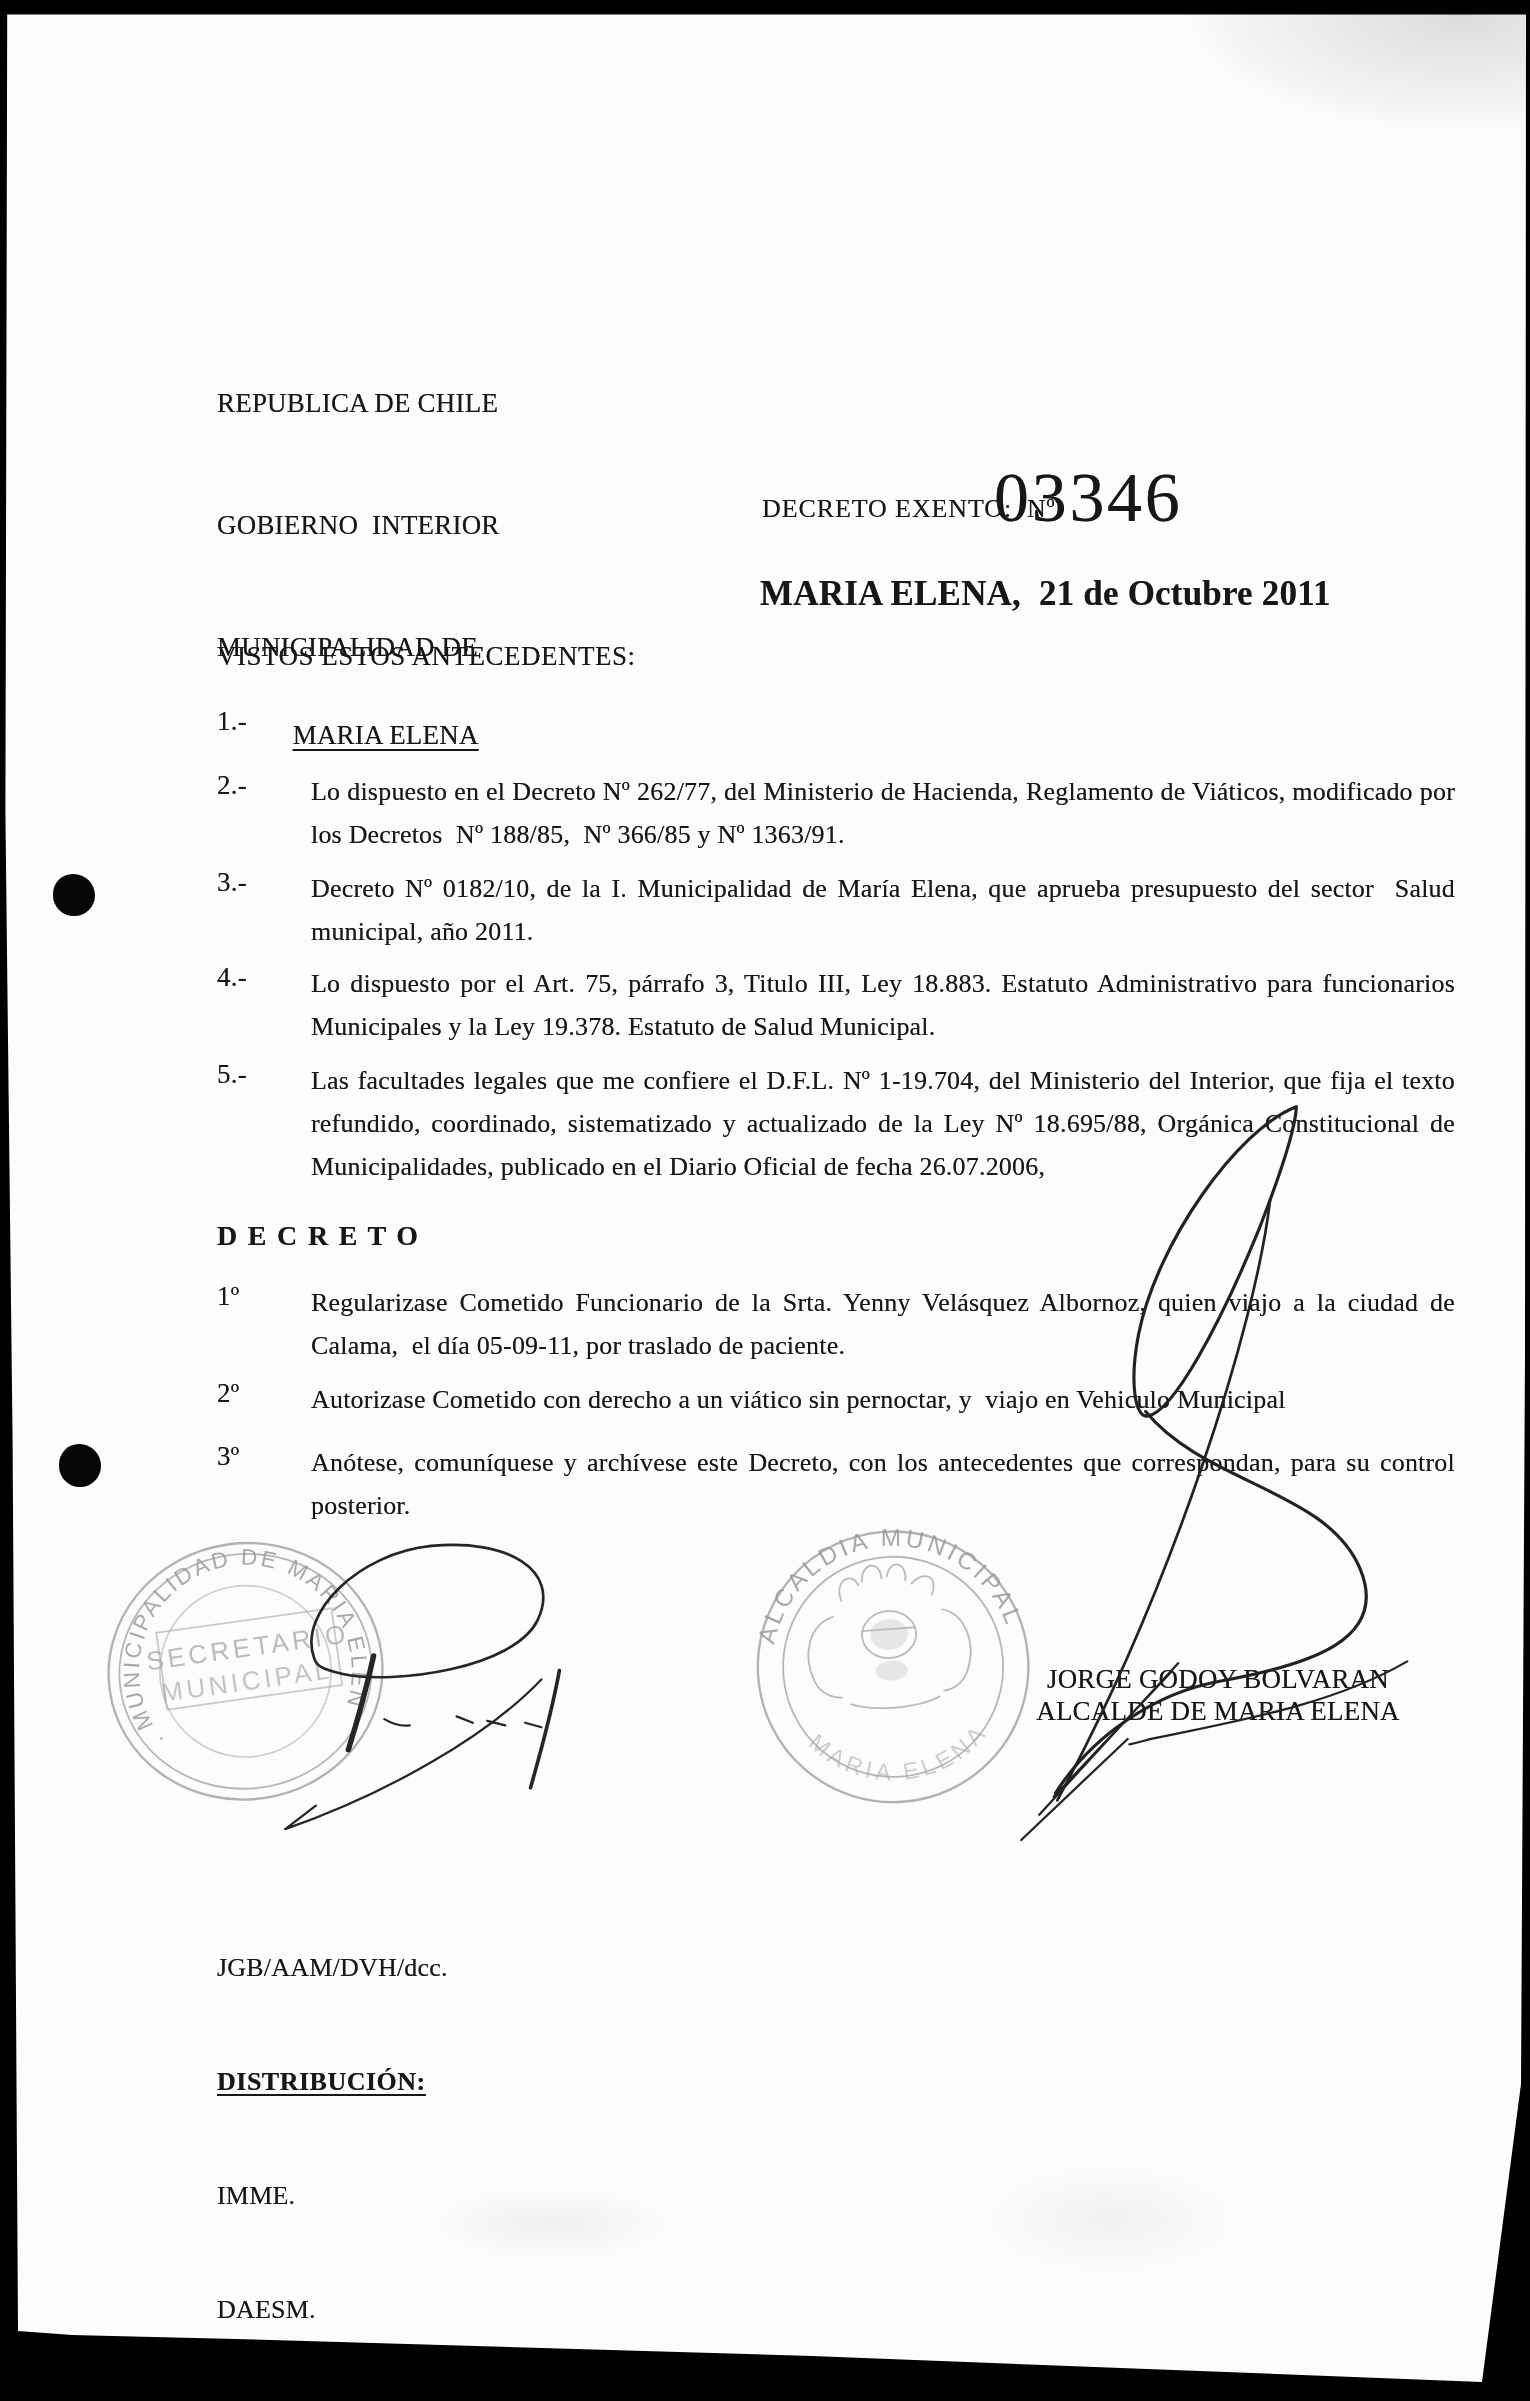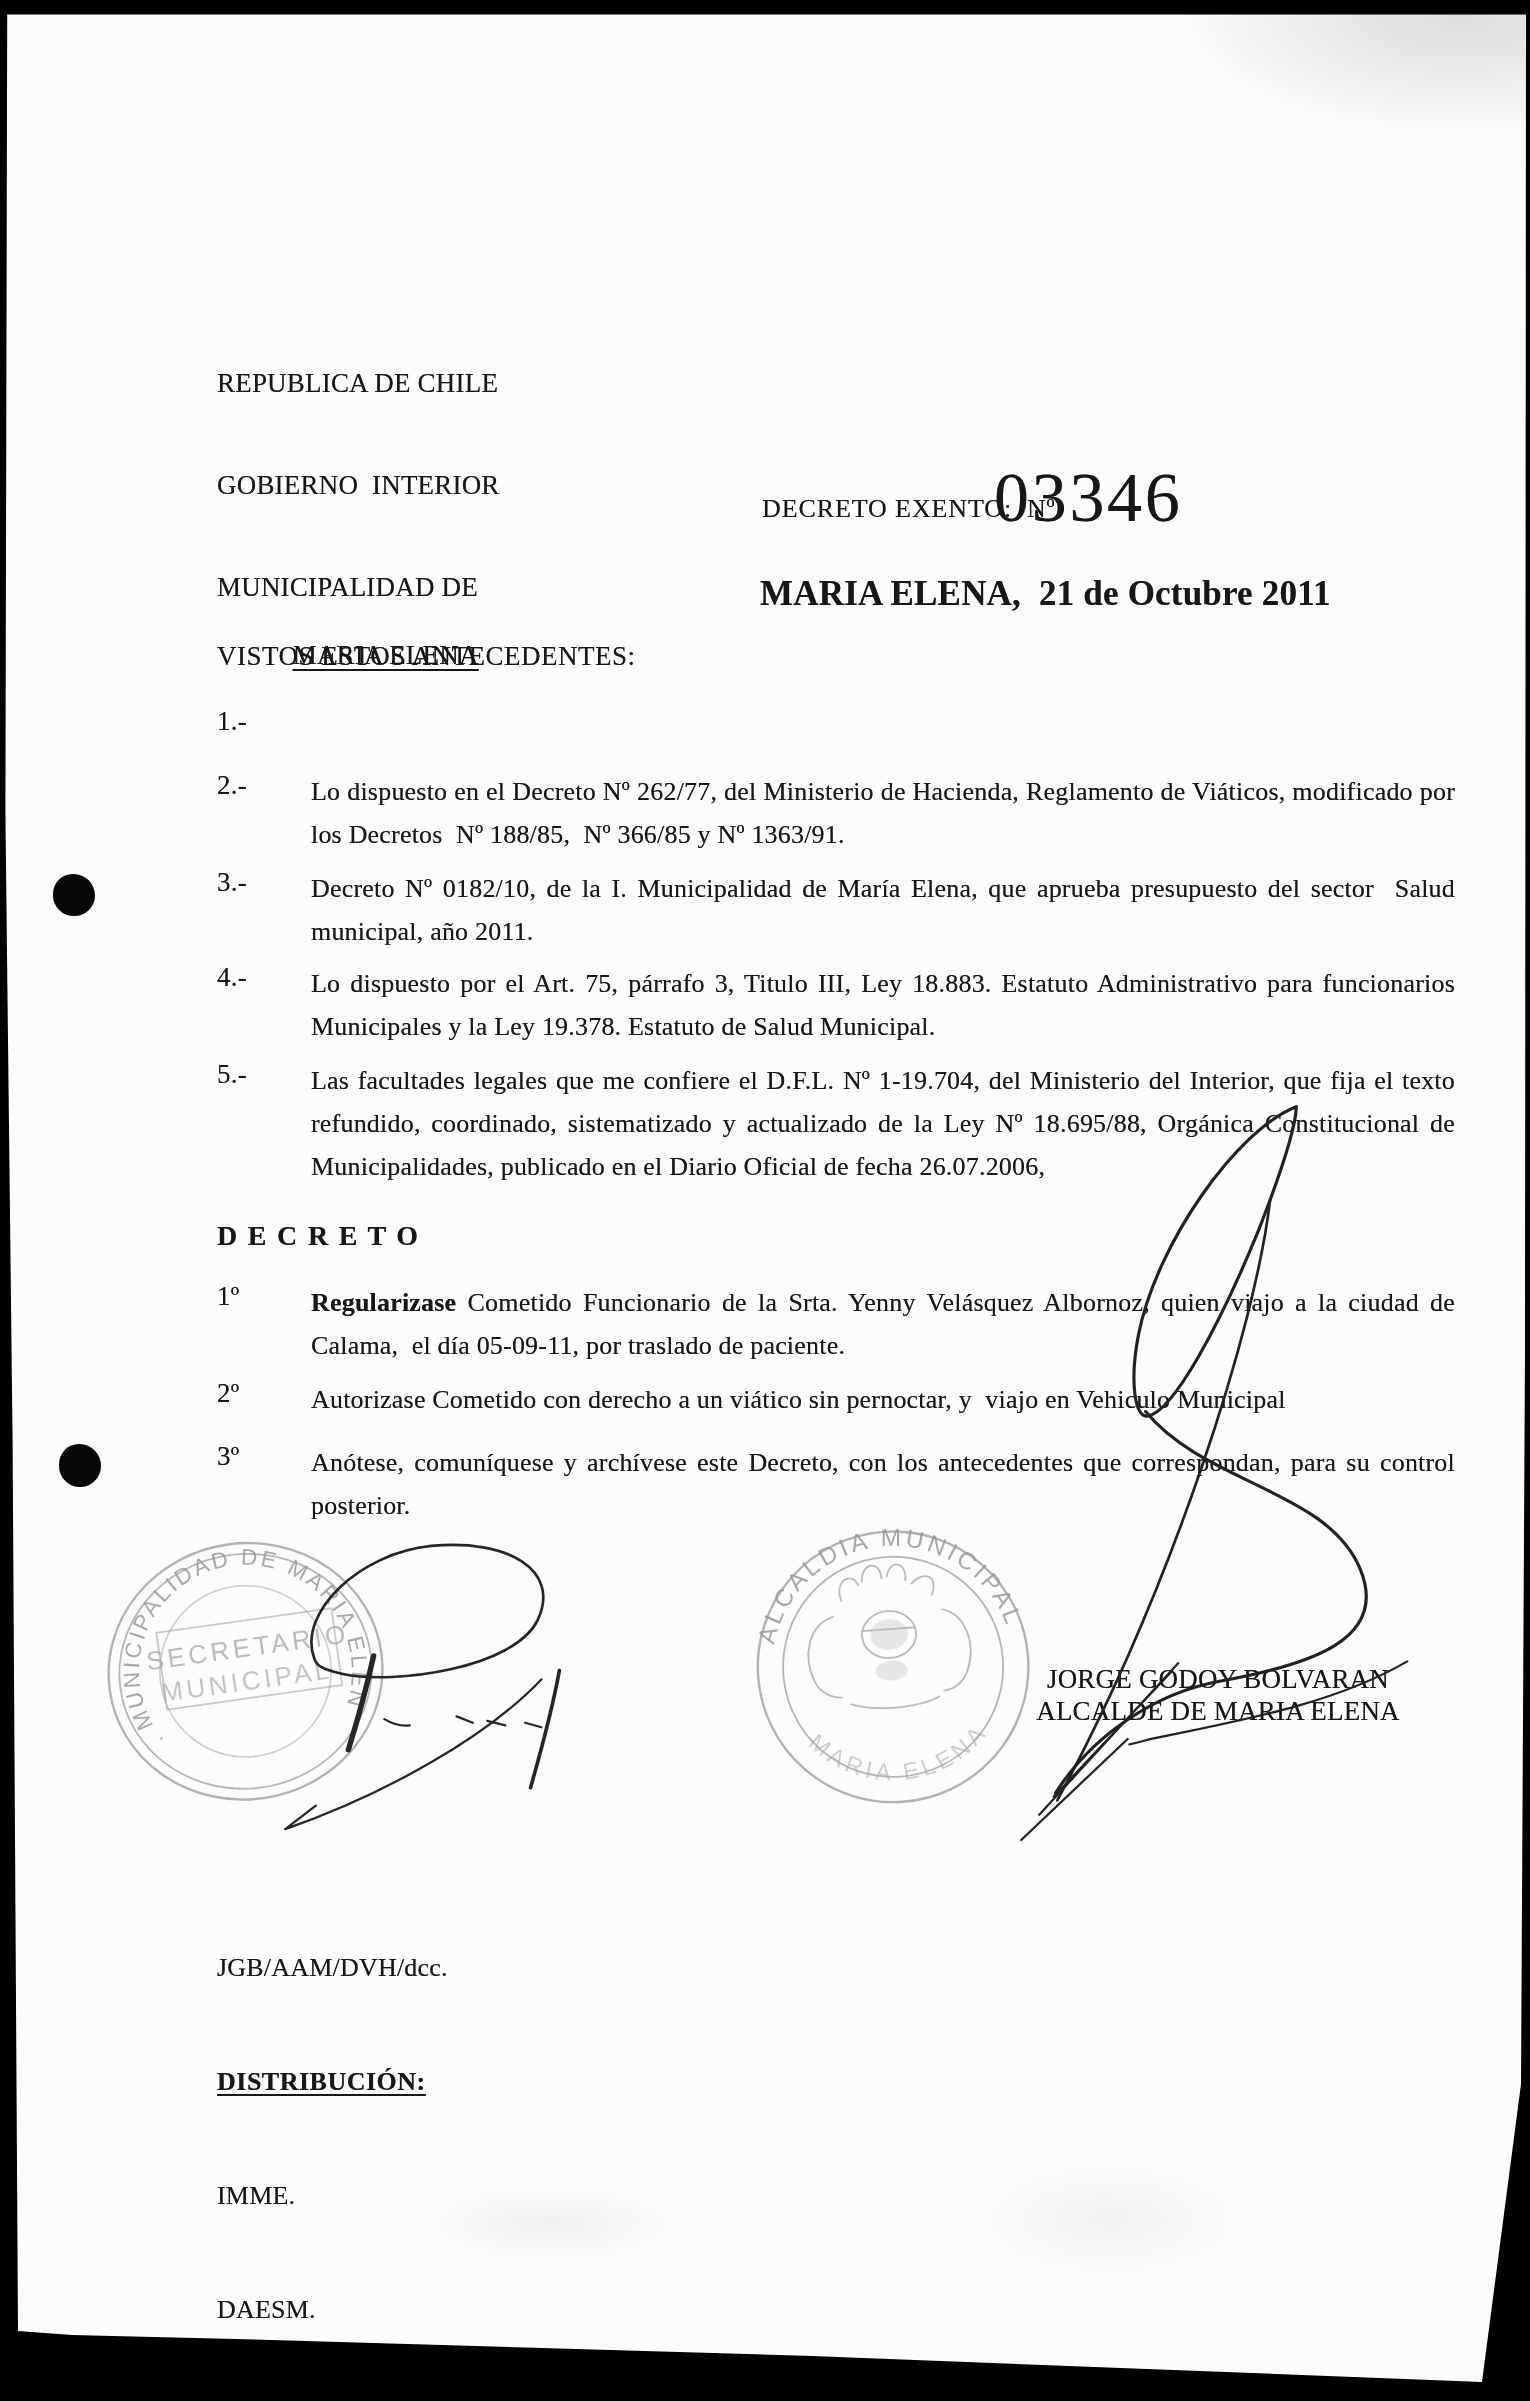--- a/index.html
+++ b/index.html
@@ -17,33 +17,33 @@
             background:radial-gradient(ellipse closest-side, rgba(0,0,0,0.045), transparent 70%);}
   .hole{position:absolute;background:#070707;border-radius:48% 52% 50% 50%;}
   #hole-1{left:53px;top:874px;width:42px;height:42px;}
   #hole-2{left:59px;top:1444px;width:42px;height:43px;}
 
   .txt{position:absolute;white-space:pre-wrap;}
   #content{position:absolute;inset:0;z-index:2;letter-spacing:0.2px;
            text-shadow:0 0 0.5px rgba(20,20,20,0.6);}
 
   #header{left:217px;top:298px;font-size:27px;line-height:34px;}
-  #header .hl{display:block;}
+  #header .hl{display:block;margin-top:20px;}
   #header .hl-u{display:inline-block;margin-left:34px;text-decoration:underline;text-underline-offset:4.5px;}
 
   #decree-line{left:762px;top:494px;font-size:26px;letter-spacing:0.9px;text-align:right;}
   #decree-number{left:994px;top:458px;font-size:70px;letter-spacing:2.7px;font-weight:400;}
   #place-date{left:760px;top:574px;font-size:35px;font-weight:bold;}
   #vistos{left:217px;top:641px;font-size:27px;letter-spacing:0.5px;}
 
   .item-num{position:absolute;left:217px;font-size:27px;}
   .item-body{position:absolute;left:311px;width:1144px;font-size:26px;line-height:43px;
              text-align:justify;text-align-last:left;}
   #decreto-heading{left:217px;top:1220px;font-size:28px;font-weight:bold;letter-spacing:1.8px;}
-  .lead-bold{font-weight:bold;}
+  .lead-bold{font-weight:normal;}
 
   .sig-block{position:absolute;font-size:27px;line-height:32px;text-align:center;}
   #mayor-block{left:1006px;top:1663px;width:424px;}
   #secretary-block{left:162px;top:1750px;width:442px;}
 
   #footer{left:217px;top:1873px;font-size:26px;line-height:38px;}
   #footer .dist{text-decoration:underline;text-underline-offset:3.6px;font-weight:bold;letter-spacing:0.5px;}
   svg{position:absolute;left:0;top:0;pointer-events:none;}
   #stamps-layer{z-index:3;}
   #signatures-layer{z-index:4;}

